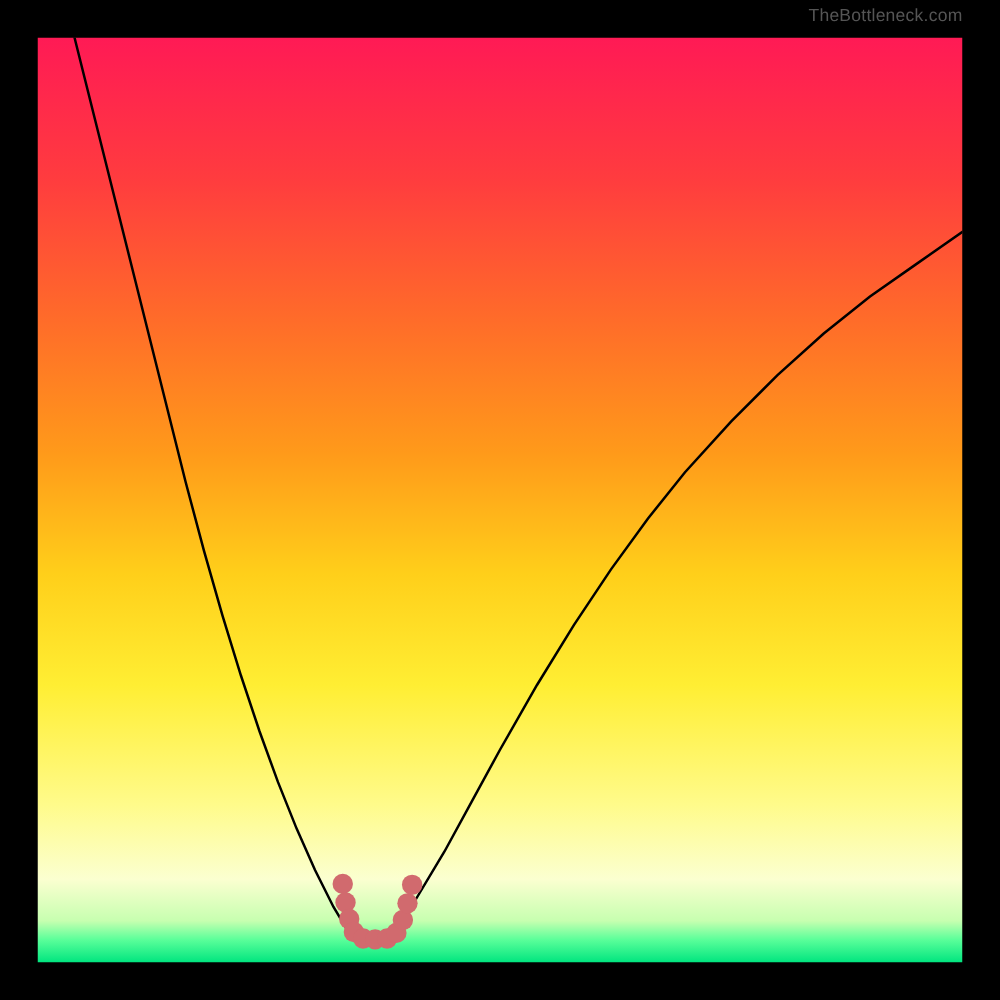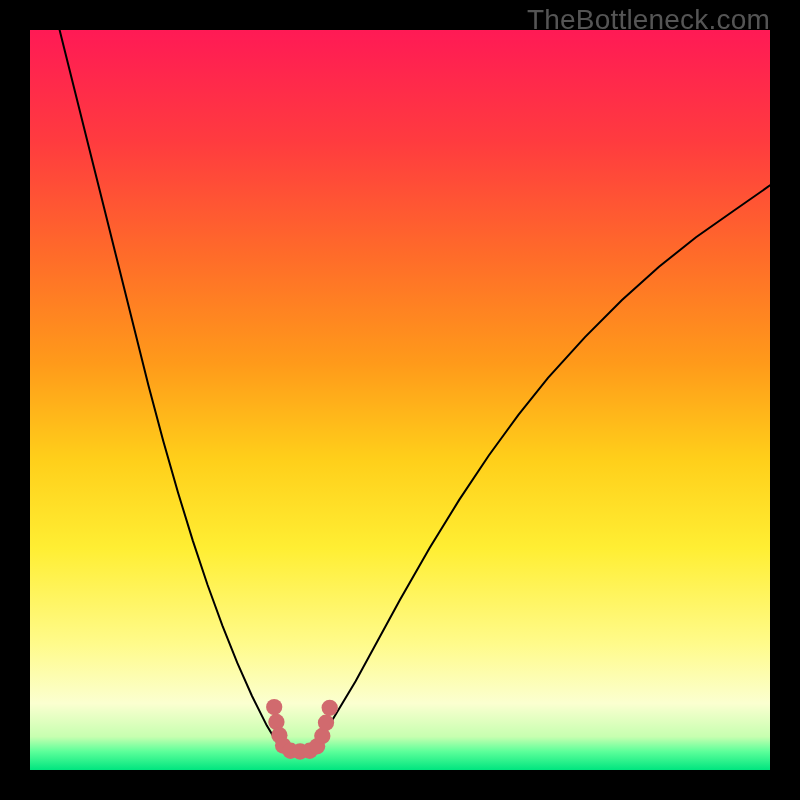--- a/index.html
+++ b/index.html
@@ -36,21 +36,21 @@
     left: 0;
     top: 0;
     width: 100%;
     height: 100%;
   }
   .watermark {
     position: absolute;
     top: 4px;
     right: 30px;
     color: #555;
-    font-size: 28px;
+    font-size: 14px;
     font-weight: 500;
     letter-spacing: 0.2px;
   }
 </style>
 </head>
 <body>
 
 <div class="chart-container">
   <div class="watermark">TheBottleneck.com</div>
 

